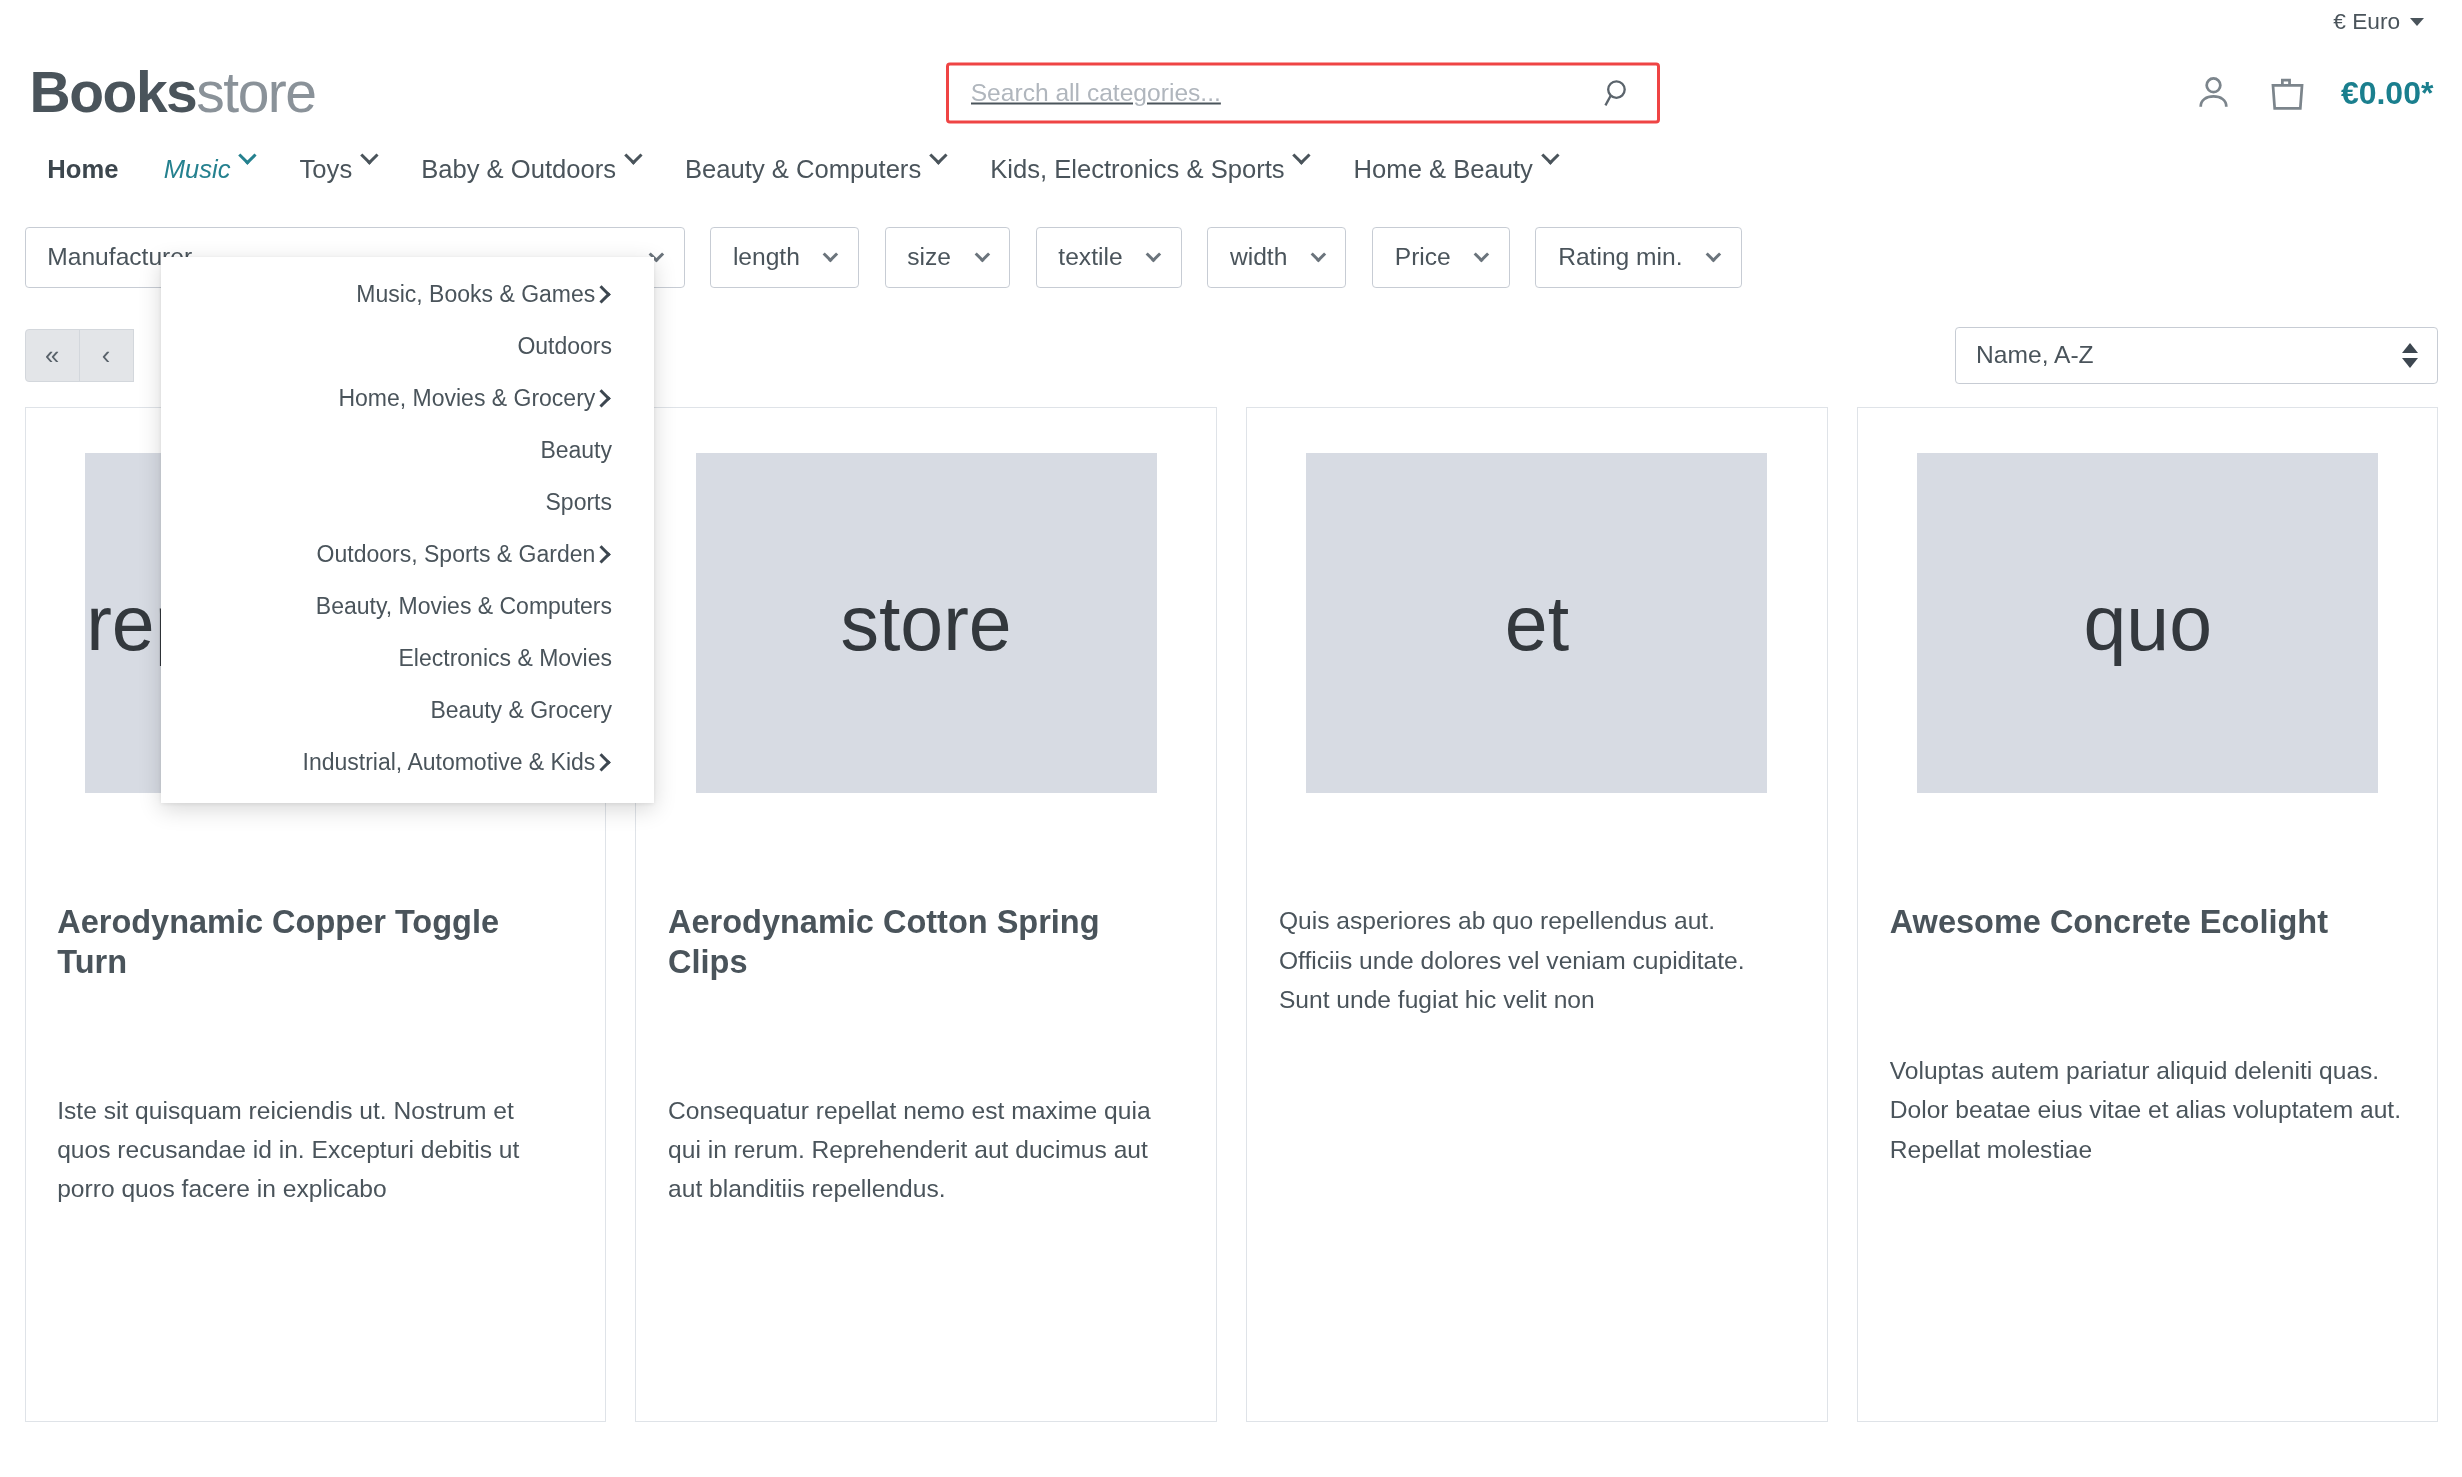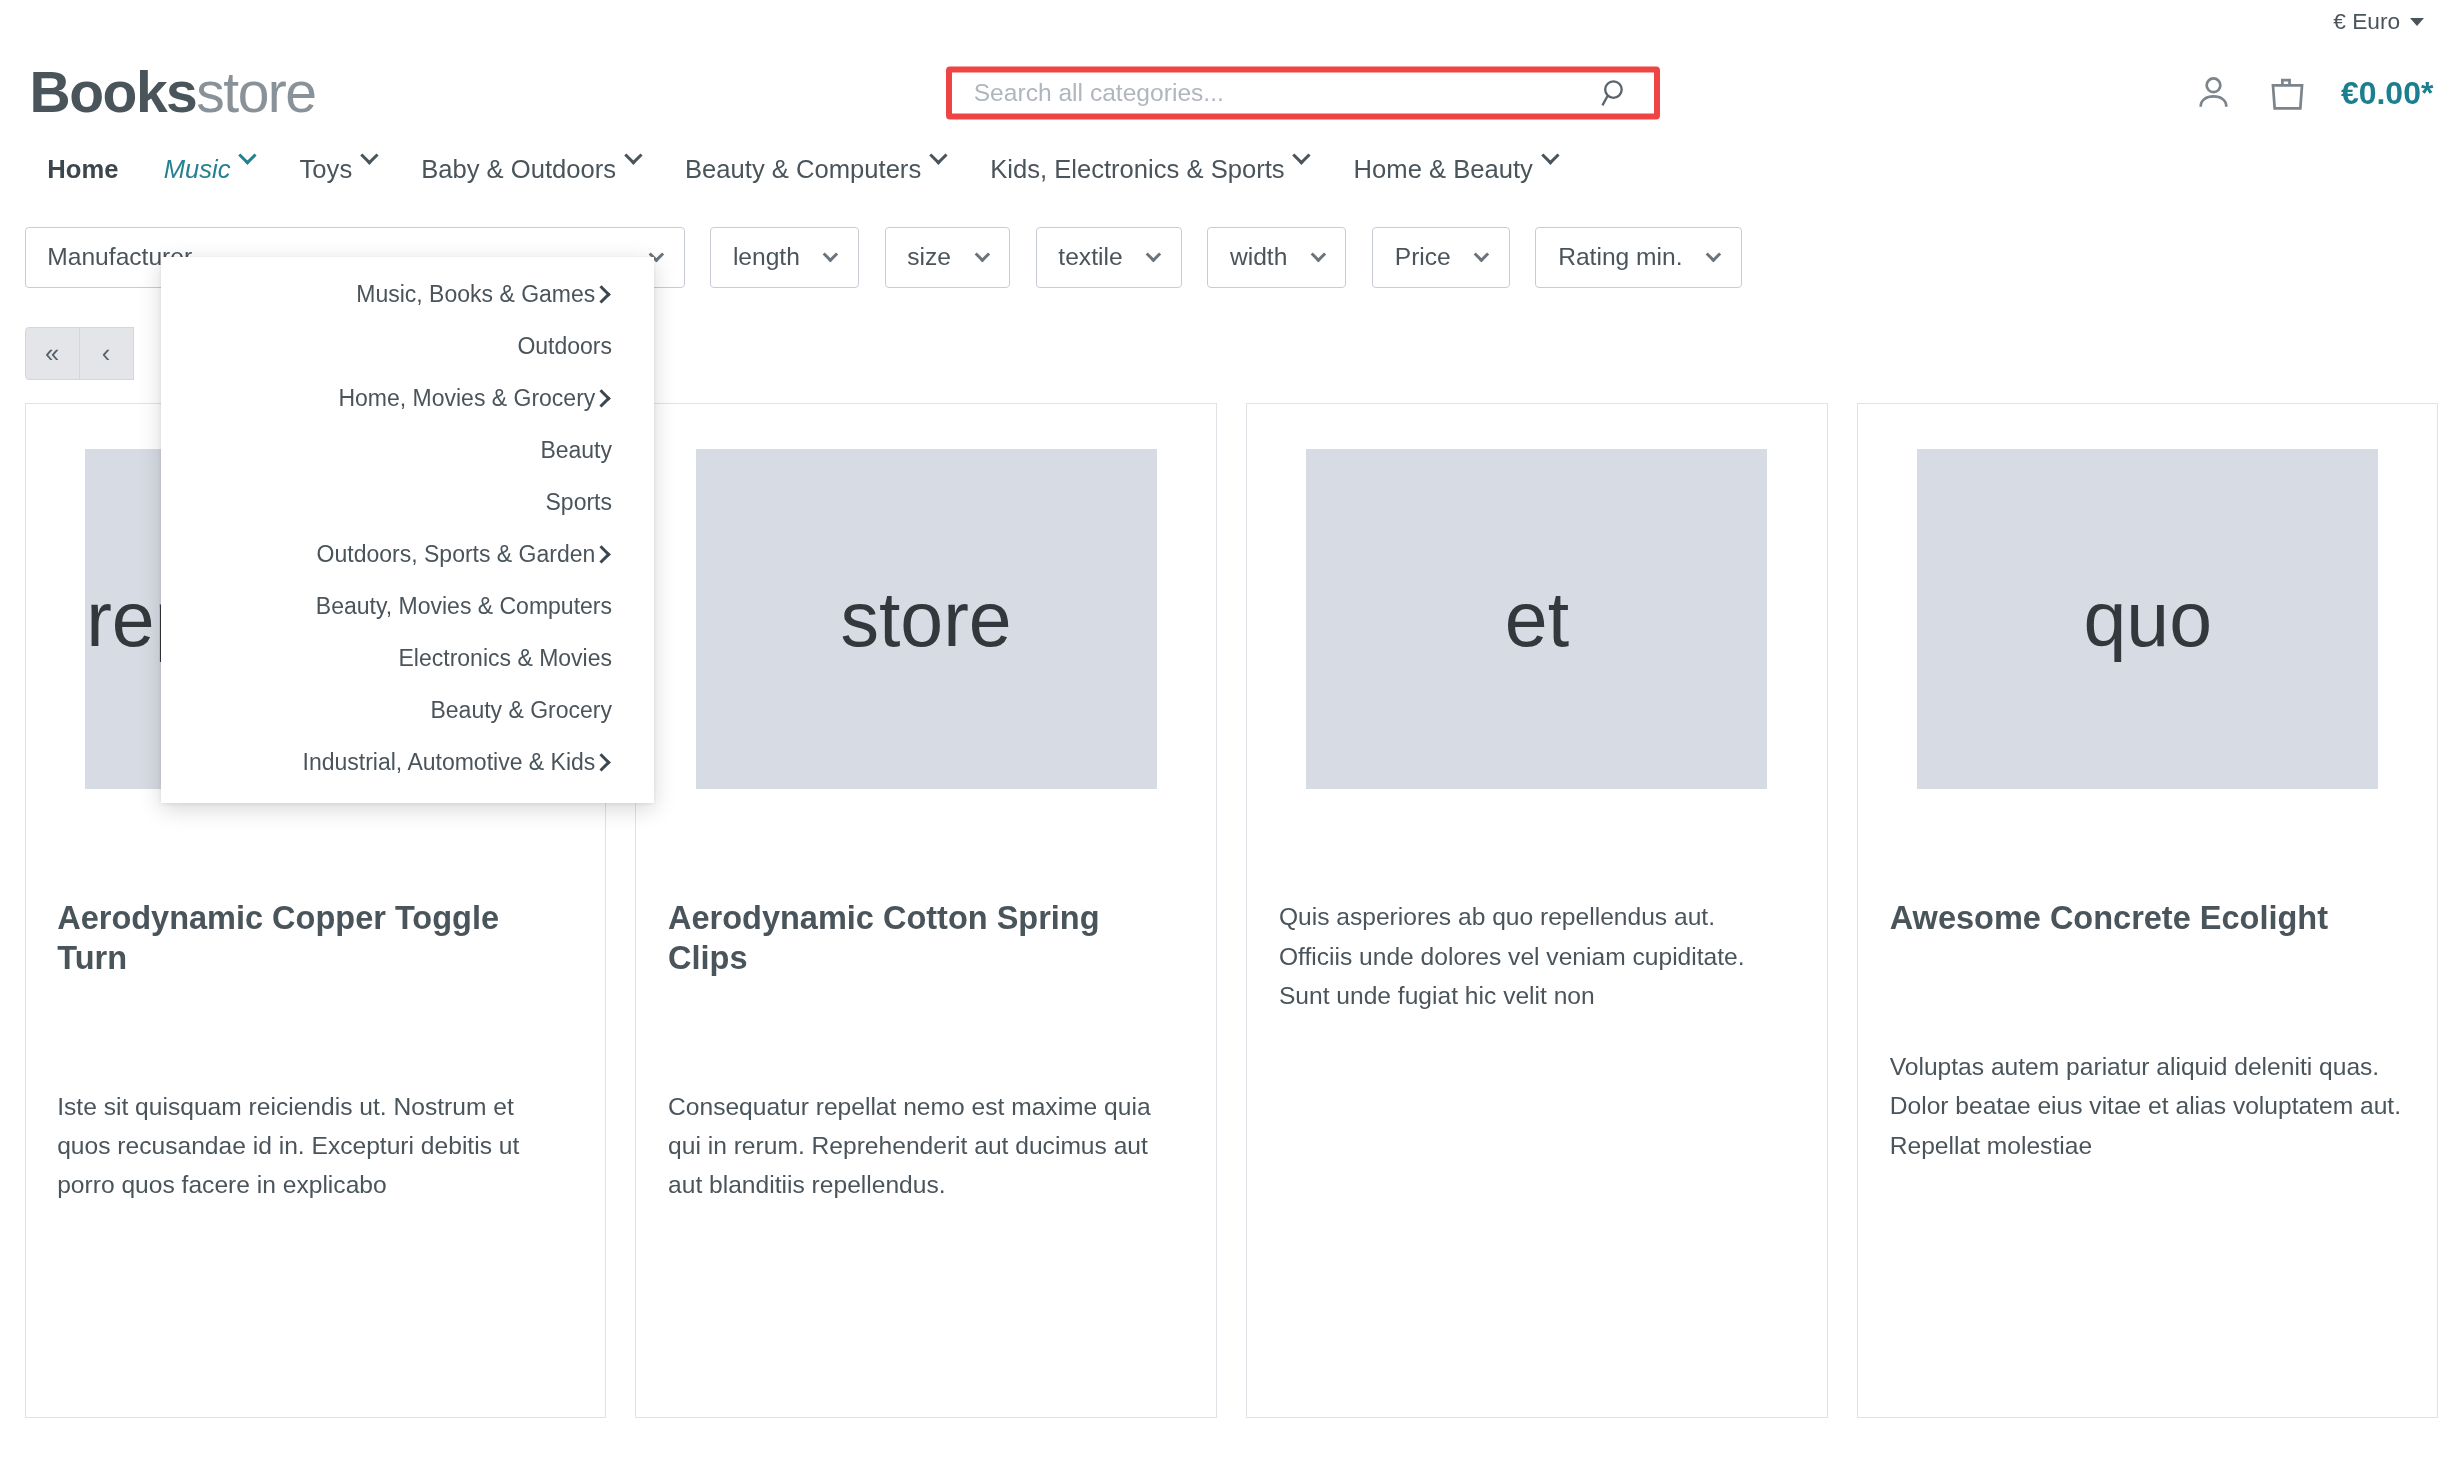--- a/index.html
+++ b/index.html
@@ -33,22 +33,22 @@
   }
   .logo { font-size: 57px; line-height: 1; letter-spacing: -1.5px; white-space: nowrap; }
   .logo .b { font-weight: bold; color: #4a545b; }
   .logo .l { font-weight: normal; color: #8a9299; }
 
   .searchwrap {
     position: absolute; left: 946px; top: 50%; transform: translateY(-50%);
     width: 714px;
   }
   .searchbox {
-    width: 100%; height: 53px; border: 6px solid #ef4444; border-radius: 3.9px;
-    background: #fff; display: flex; align-items: center; padding: 0 21.7px;
+    width: 100%; height: 61px; border: 3px solid #ef4444; border-radius: 3.9px;
+    background: #fff; display: flex; align-items: center; padding: 0 21.7px; text-decoration: underline;
   }
   .searchbox input {
     flex: 1; border: 0; outline: none; font-size: 24.6px; color: #4a545b;
     font-family: "Liberation Sans", sans-serif; background: transparent;
   }
   .searchbox input::placeholder { color: #b0b6bd; }
   .search-icon { width: 33px; height: 33px; flex: 0 0 33px; }
 
   .header-right {
     position: absolute; right: 29.6px; top: 50%; transform: translateY(-50%);
@@ -258,20 +258,27 @@
       <span>Rating min.</span>
       <span class="chev"></span>
     </div>
   </div>
 
   <div class="controls">
     <div class="pagination">
       <div class="page-btn">«</div>
       <div class="page-btn">‹</div>
     </div>
+    <div class="sortselect">
+      <span>Name, A-Z</span>
+      <span class="spinner">
+        <i class="up"></i>
+          <i class="dn"></i>
+      </span>
+    </div>
   </div>
 
   <div class="grid">
     <div class="card">
       <div class="card-img">
         <span>reprehenderit</span>
       </div>
       <div class="card-body">
         <div class="card-title">Aerodynamic Copper Toggle Turn</div>
         <div class="card-desc">Iste sit quisquam reiciendis ut. Nostrum et quos recusandae id in. Excepturi debitis ut porro quos facere in explicabo</div>

